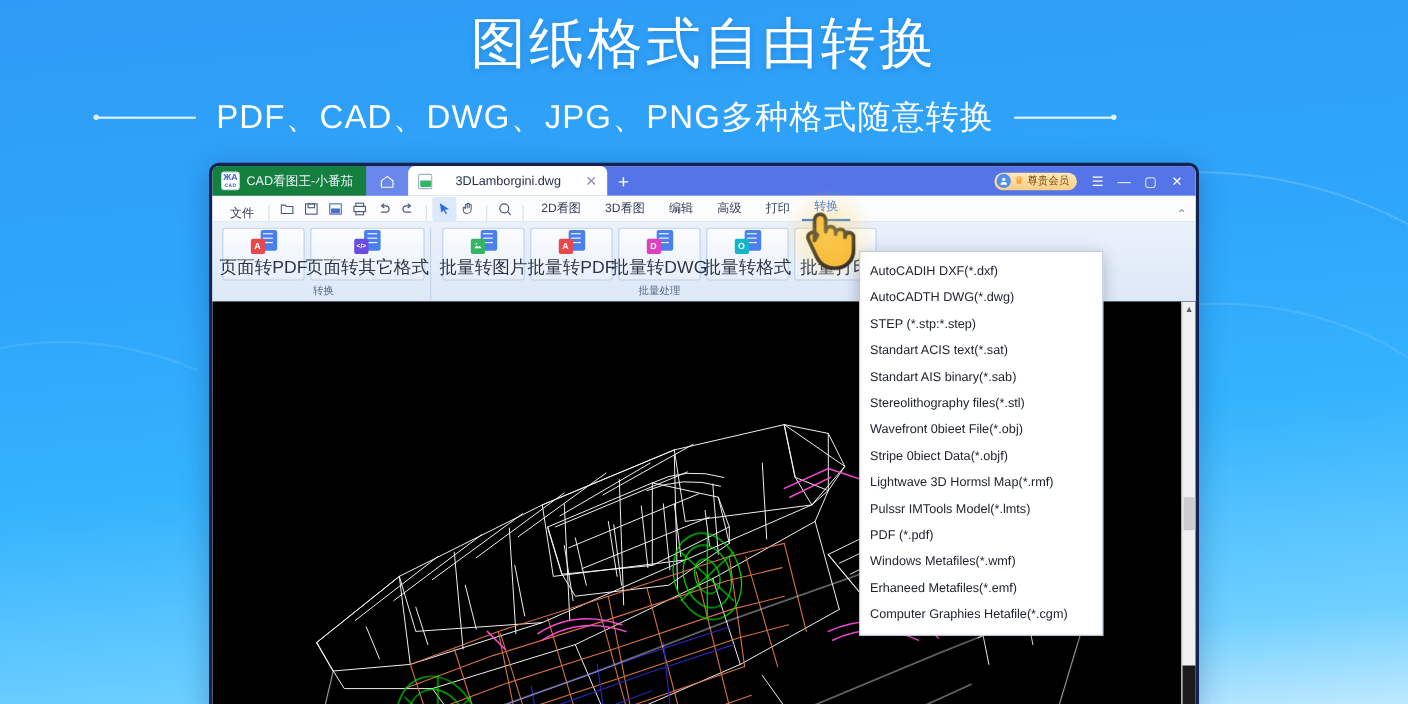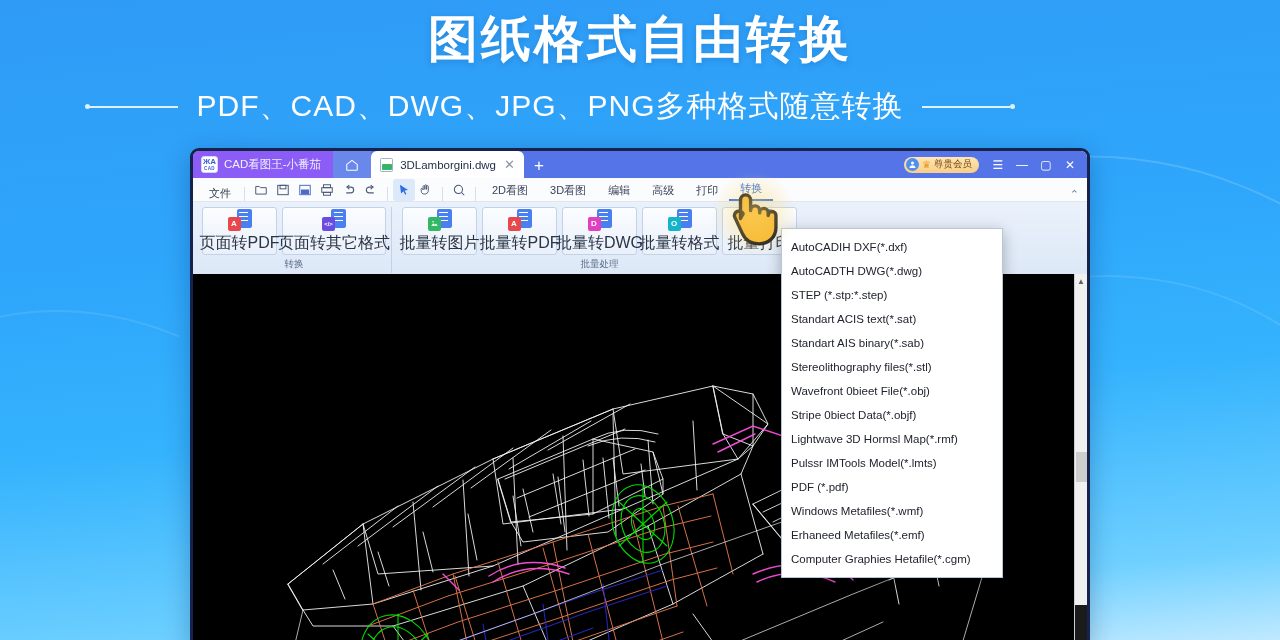--- a/index.html
+++ b/index.html
@@ -18,21 +18,21 @@
   }
   .arc1 { width:900px; height:980px; right:-230px; top:150px; transform:rotate(22deg); }
   .arc2 { width:720px; height:860px; right:-120px; top:250px; transform:rotate(38deg);
           border-color:rgba(255,255,255,0.11) transparent transparent transparent; }
   .arc3 { width:640px; height:760px; left:-220px; top:300px; transform:rotate(-25deg);
           border-color:rgba(255,255,255,0.10) transparent transparent transparent; }
 
   
   .headline {
     position:absolute; top:8px; left:0; width:1280px; text-align:center;
-    color:#ffffff; font-size:50px; font-weight:bold; letter-spacing:3px;
+    color:#ffffff; font-size:50px; font-weight:normal; letter-spacing:3px;
     line-height:62px;
     text-shadow:0 2px 6px rgba(0,60,130,0.22);
   }
   .subline-wrap {
     position:absolute; top:86px; left:0; width:1100px;
     display:flex; align-items:center; justify-content:center; gap:18px;
   }
   .sub-rule { display:flex; align-items:center; }
   .sub-rule .dot { width:5px; height:5px; border-radius:50%; background:rgba(255,255,255,0.85); }
   .sub-rule .line { width:88px; height:2px; background:rgba(255,255,255,0.85); }
@@ -47,36 +47,36 @@
     background:#eaf0fa; overflow:hidden;
     box-shadow:0 6px 26px rgba(0,30,80,0.28);
   }
   
   .titlebar {
     height:27px; background:#5574e8; display:flex; align-items:flex-end;
     position:relative;
   }
   .app-badge {
     display:flex; align-items:center; gap:6px; height:27px;
-    padding:0 12px 0 8px; background:#8b5cf6; color:#eef2ff; font-size:11.5px;
+    padding:0 12px 0 8px; background:#15803d; color:#eef2ff; font-size:11.5px;
   }
   .app-logo {
     width:17px; height:17px; border-radius:3px; background:#ffffff;
     display:flex; flex-direction:column; align-items:center; justify-content:center;
     color:#3d5fd4; font-size:8px; font-weight:bold; line-height:7px;
     border:1px solid #cfd9f7;
   }
   .app-logo .cad { font-size:4.5px; letter-spacing:.4px; }
   .home-tab {
     width:38px; height:27px; background:#6a87ec; display:flex; align-items:center;
     justify-content:center;
   }
   .home-tab svg { width:14px; height:14px; }
   .file-tab {
-    display:flex; align-items:center; gap:7px; height:27px; padding:0 8px 0 9px;
+    display:flex; align-items:center; gap:21px; height:27px; padding:0 8px 0 9px;
     background:#ffffff; border-top-left-radius:6px; border-top-right-radius:6px;
     color:#25304a; font-size:11.5px; white-space:nowrap;
   }
   .file-icon {
     width:13px; height:14px; background:#ffffff; border:1px solid #9fb3c9;
     border-radius:1.5px; position:relative;
   }
   .file-icon::after {
     content:""; position:absolute; left:1px; bottom:1px; width:10px; height:6px;
     background:#35b56a; border-radius:1px;

